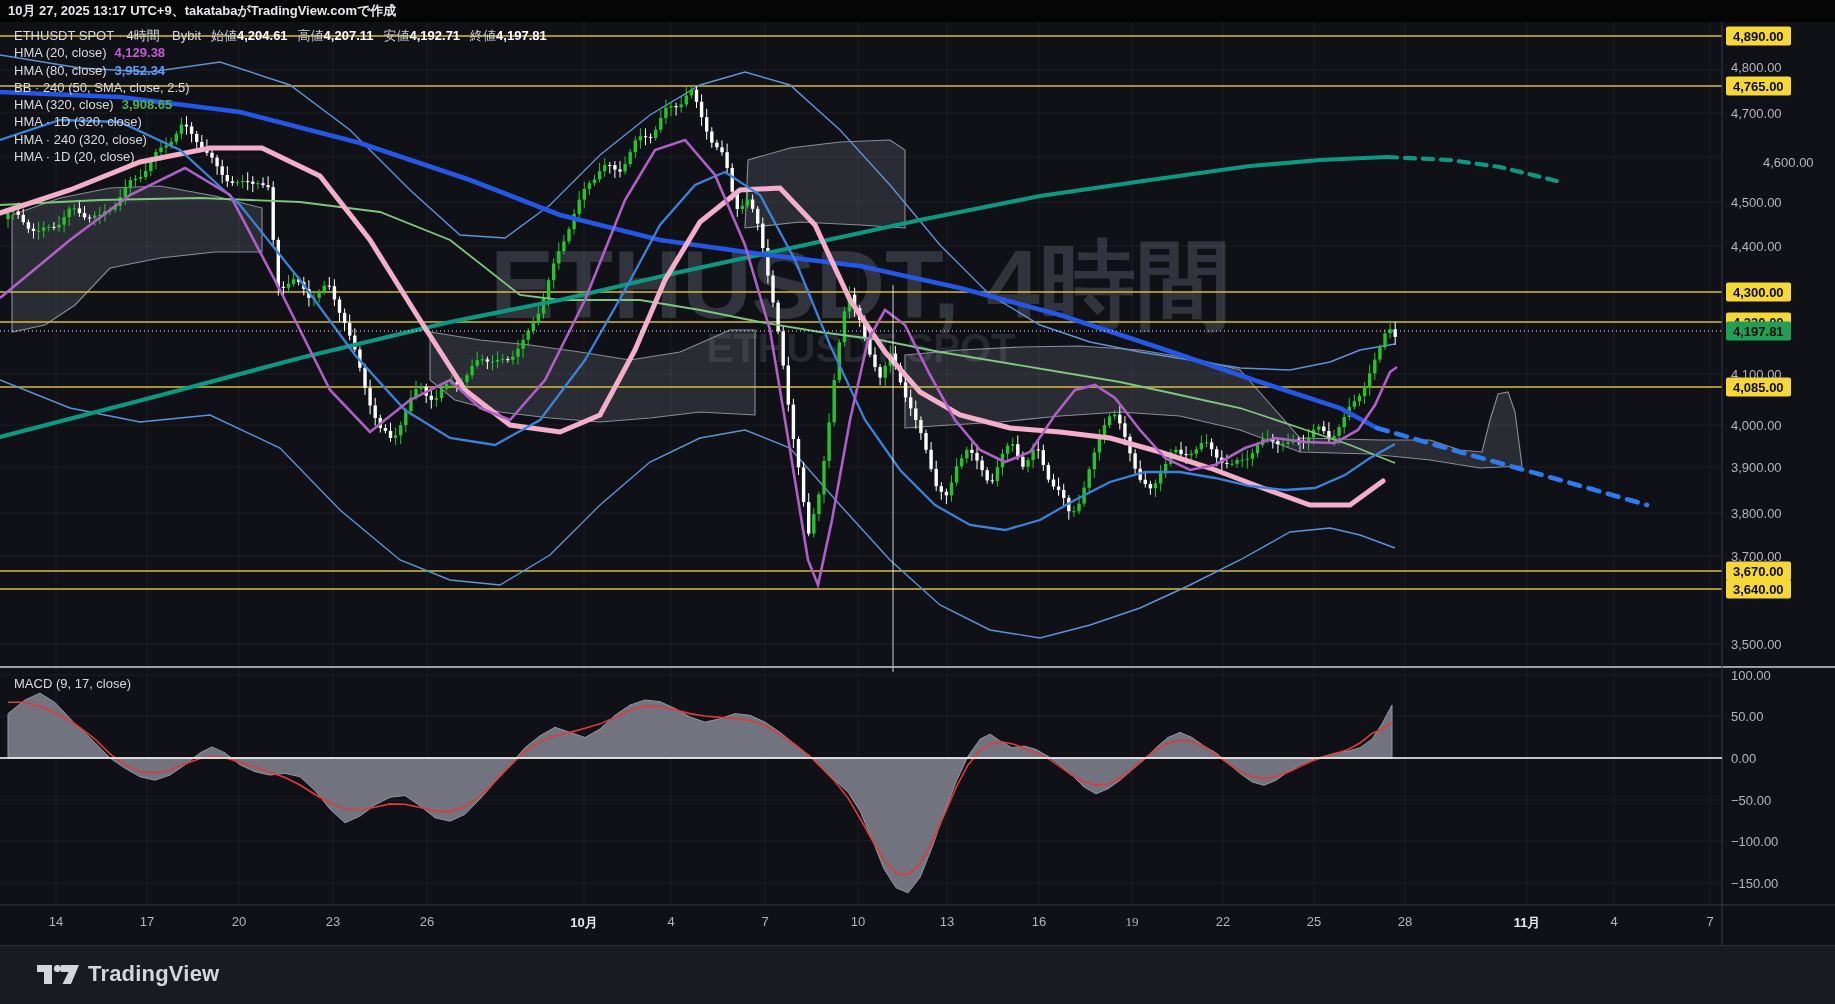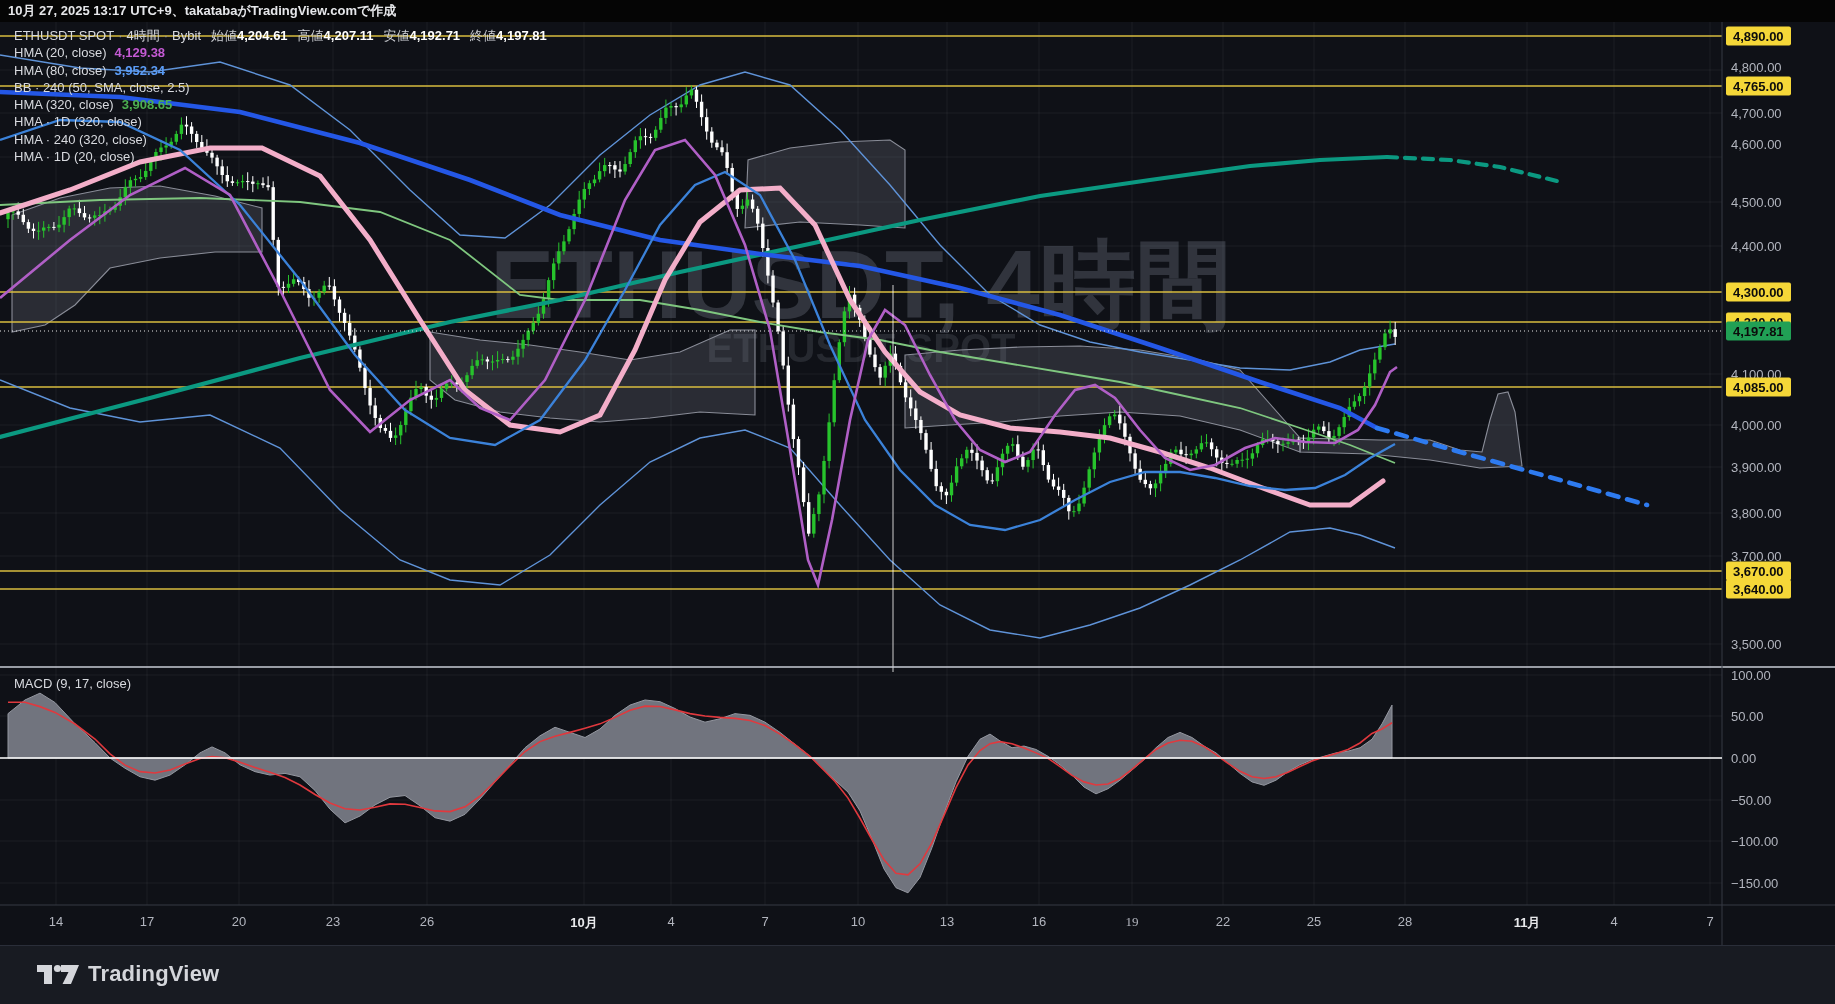--- a/index.html
+++ b/index.html
@@ -675,21 +675,21 @@
       <div class="row"><span class="lbl">HMA · 1D (320, close)</span></div>
       <div class="row"><span class="lbl">HMA · 240 (320, close)</span></div>
       <div class="row"><span class="lbl">HMA · 1D (20, close)</span></div>
     </div>
 
   <div class="macd-legend">MACD (9, 17, close)</div>
 
   <div class="price-axis" id="price-axis">
       <div class="axis-label" style="top: 32px; margin-top: 13px;">4,800.00</div>
       <div class="axis-label" style="top: 91px;">4,700.00</div>
-      <div class="axis-label" style="top: 122px;">4,600.00</div>
+      <div class="axis-label" style="top: 140px; margin-left: 32px;">4,600.00</div>
       <div class="axis-label" style="top: 180px;">4,500.00</div>
       <div class="axis-label" style="top: 224px;">4,400.00</div>
       <div class="axis-label" style="top: 352px;">4,100.00</div>
       <div class="axis-label" style="top: 403px;">4,000.00</div>
       <div class="axis-label" style="top: 445px;">3,900.00</div>
       <div class="axis-label" style="top: 491px;">3,800.00</div>
       <div class="axis-label" style="top: 534px;">3,700.00</div>
       <div class="axis-label" style="top: 622px;">3,500.00</div>
       <div class="axis-badge" style="top: 14px; background: rgb(245, 215, 56);">4,890.00</div>
       <div class="axis-badge" style="top: 64px; background: rgb(245, 215, 56);">4,765.00</div>

